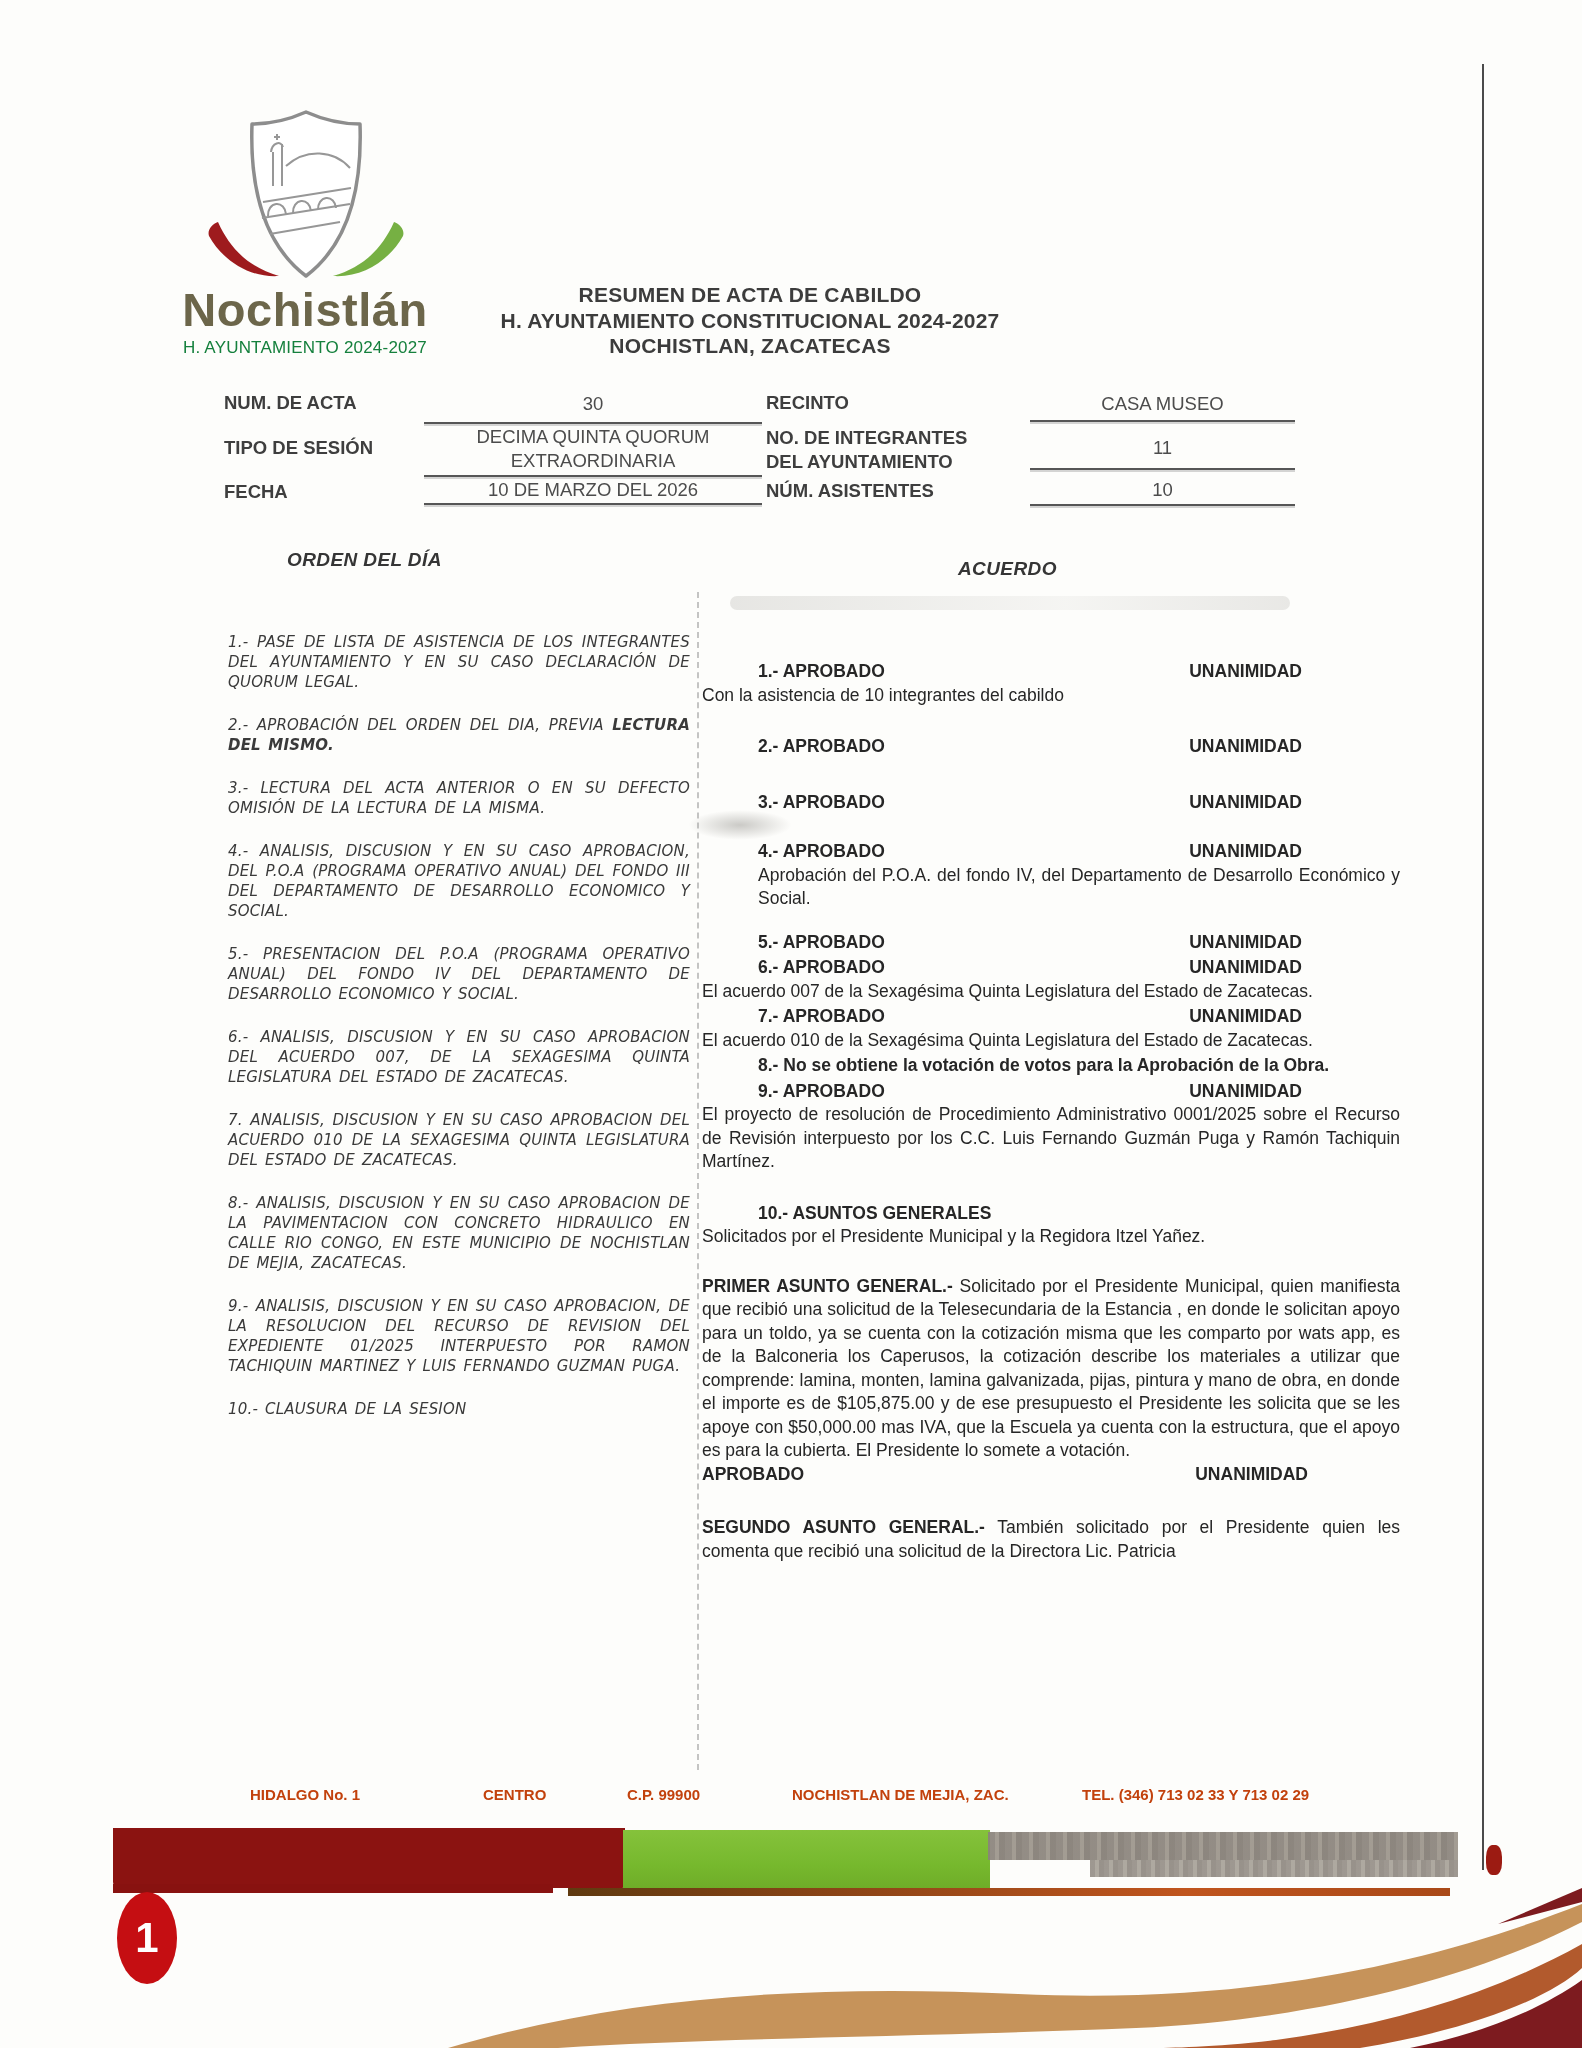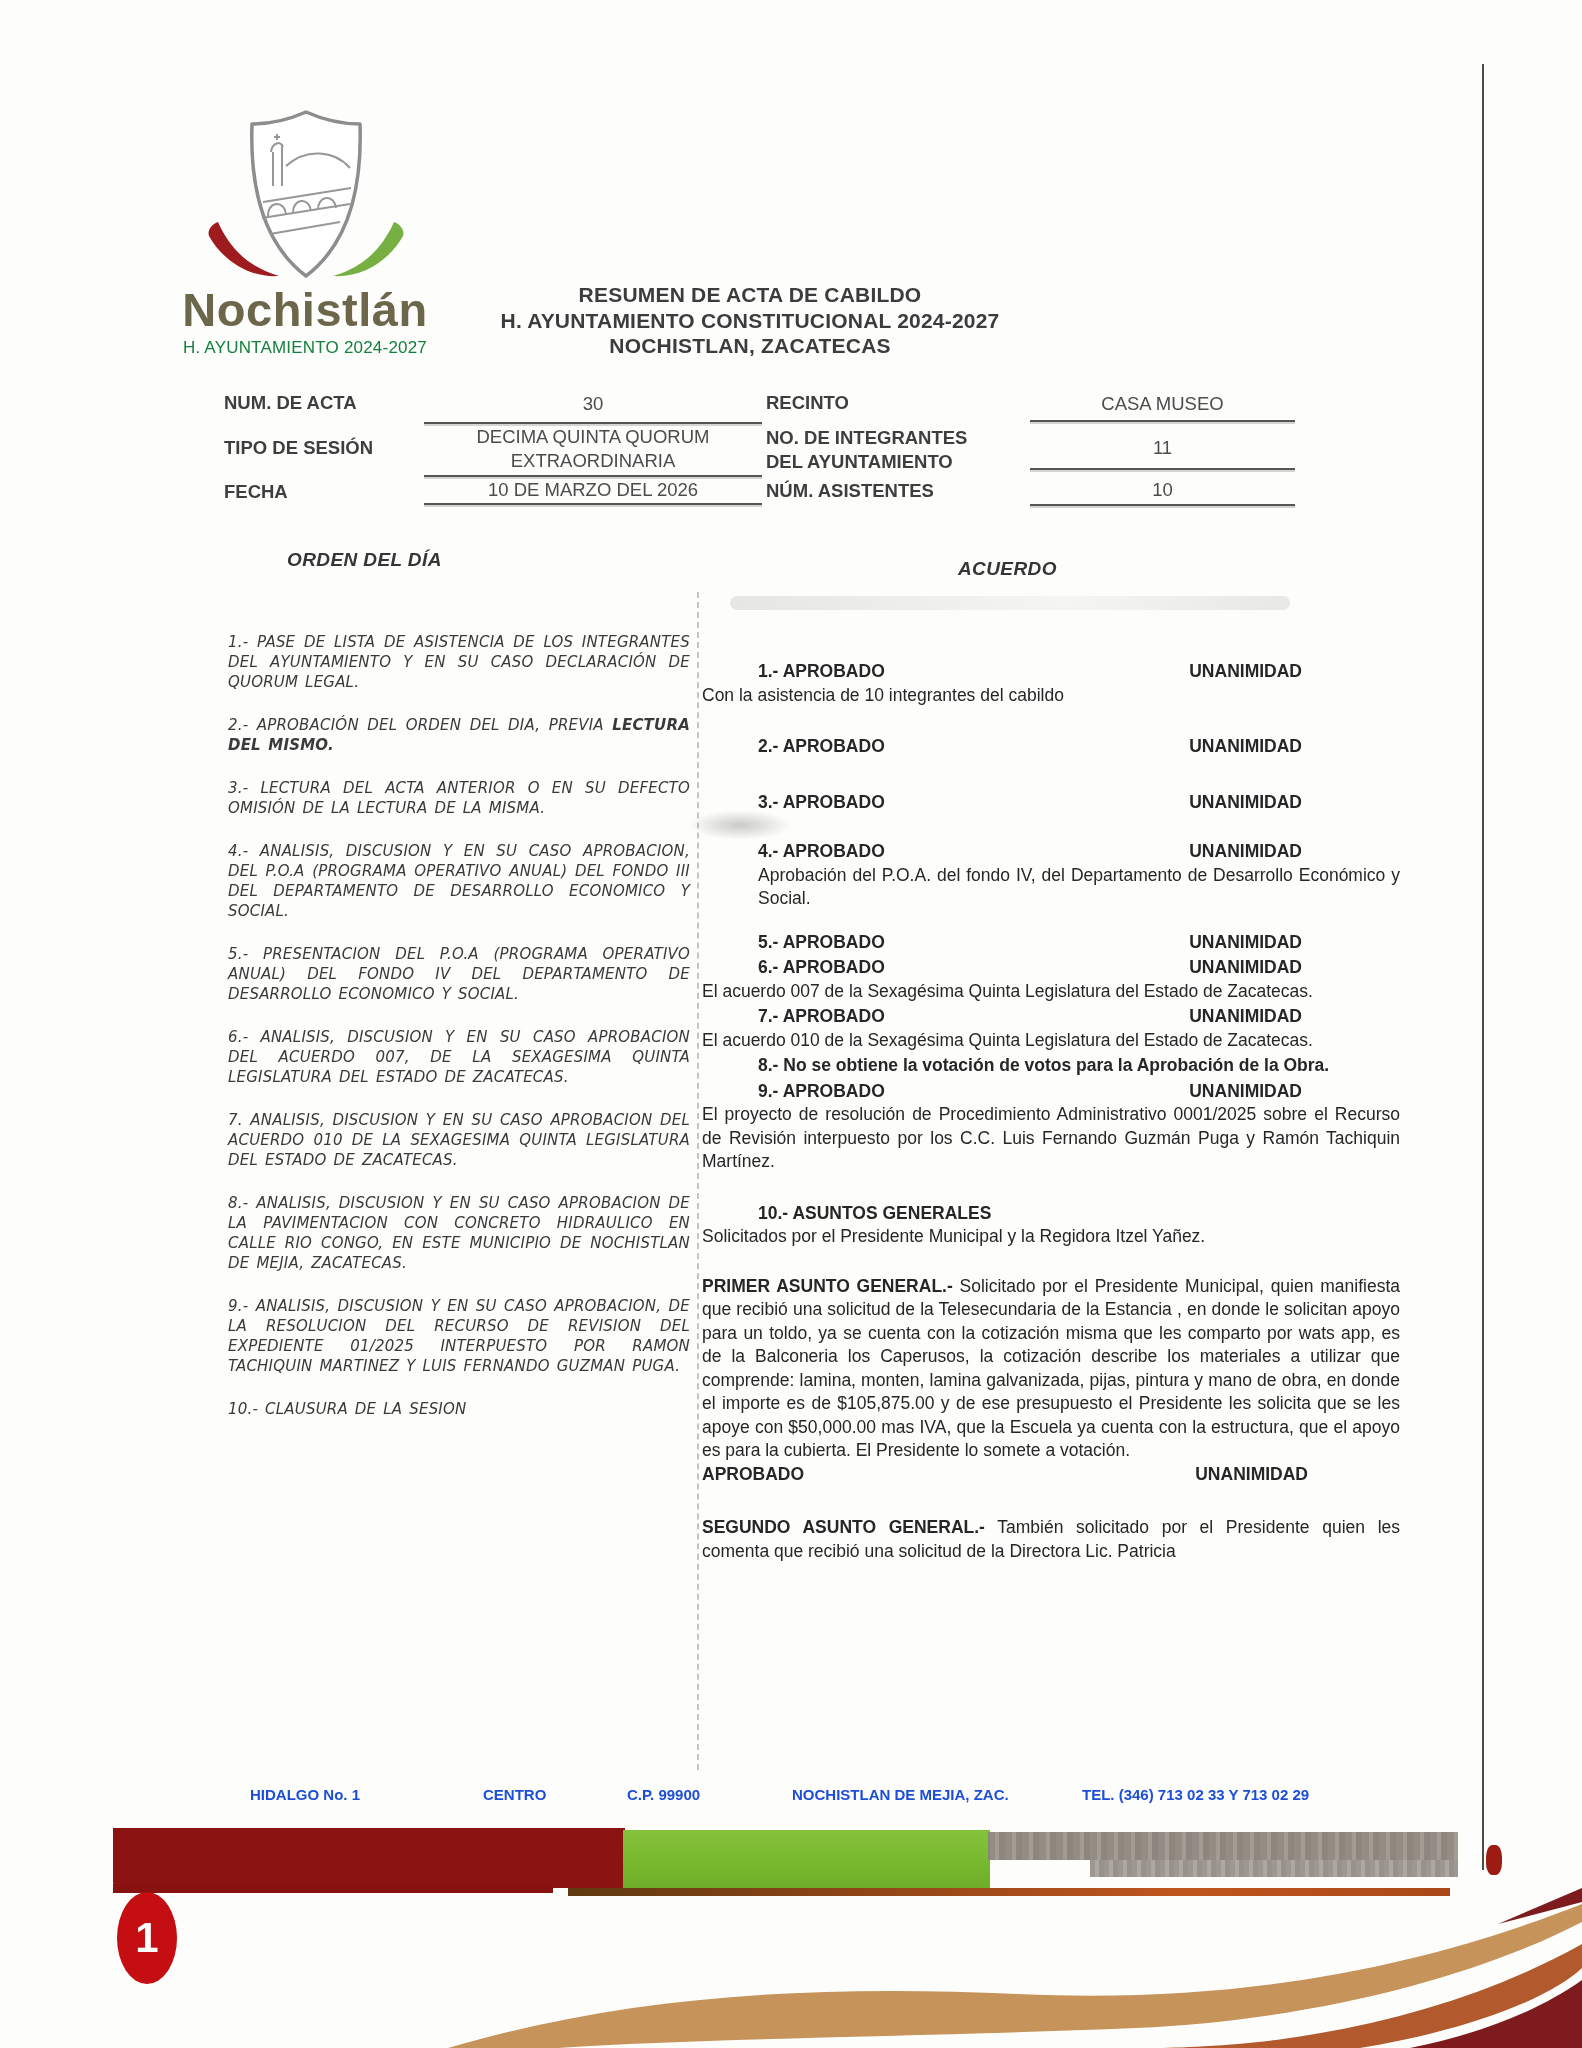--- a/index.html
+++ b/index.html
@@ -36,21 +36,21 @@
   .od-item .bold{font-weight:bold;}
   
   .acuerdo{position:absolute;left:702px;top:660px;width:698px;font-size:17.5px;line-height:23.5px;color:#262626;}
   .ac-head{display:flex;font-weight:bold;padding-left:56px;}
   .ac-head .vote{margin-left:auto;margin-right:98px;white-space:nowrap;}
   .ac-detail{text-align:justify;}
   .pl56{padding-left:56px;}
   .ind56{text-indent:56px;}
   .b{font-weight:bold;}
   
-  .footer-item{position:absolute;top:1786px;font-size:15px;font-weight:bold;color:#1d4ed8;white-space:nowrap;}
+  .footer-item{position:absolute;top:1786px;font-size:15px;font-weight:bold;color:#c2410c;white-space:nowrap;}
   
   .band-red{position:absolute;left:113px;top:1828px;width:512px;height:60px;background:#8B1311;border-radius:0 0 3px 6px;}
   .band-red-ext{position:absolute;left:113px;top:1884px;width:440px;height:9px;background:#881210;}
   .band-green{position:absolute;left:623px;top:1830px;width:367px;height:66px;
               background:linear-gradient(180deg,#85C23B 0%,#76B82D 55%,#6CA827 100%);}
   .band-gray-top{position:absolute;left:988px;top:1832px;width:470px;height:28px;
               background:repeating-linear-gradient(90deg,#8A837B 0 7px,#9b948a 7px 11px,#837c74 11px 17px);opacity:.92;}
   .band-gray-bot{position:absolute;left:1090px;top:1860px;width:368px;height:17px;
               background:repeating-linear-gradient(90deg,#8d867e 0 5px,#a09a90 5px 9px,#867f77 9px 14px);opacity:.85;}
   .band-rust-line{position:absolute;left:568px;top:1888px;width:882px;height:8px;

